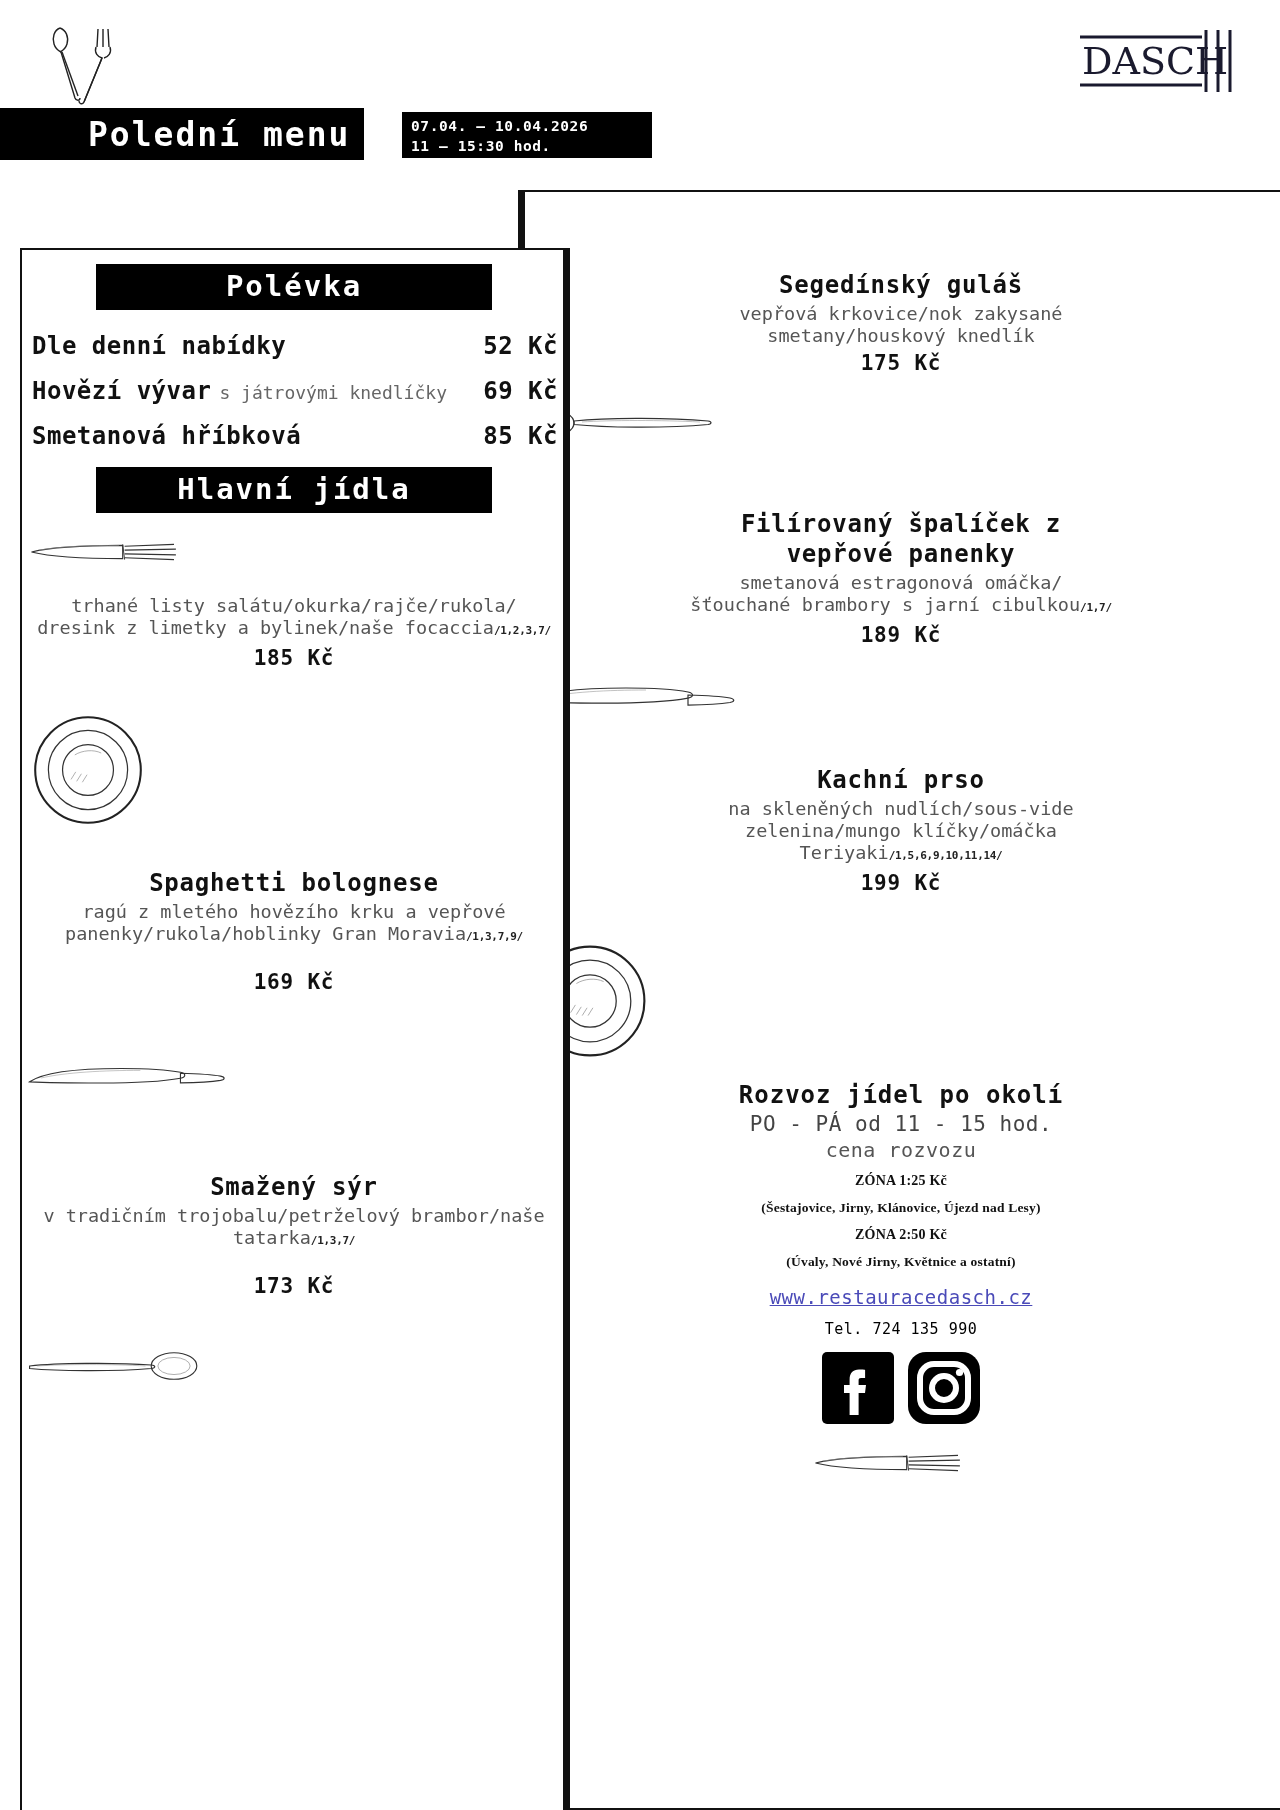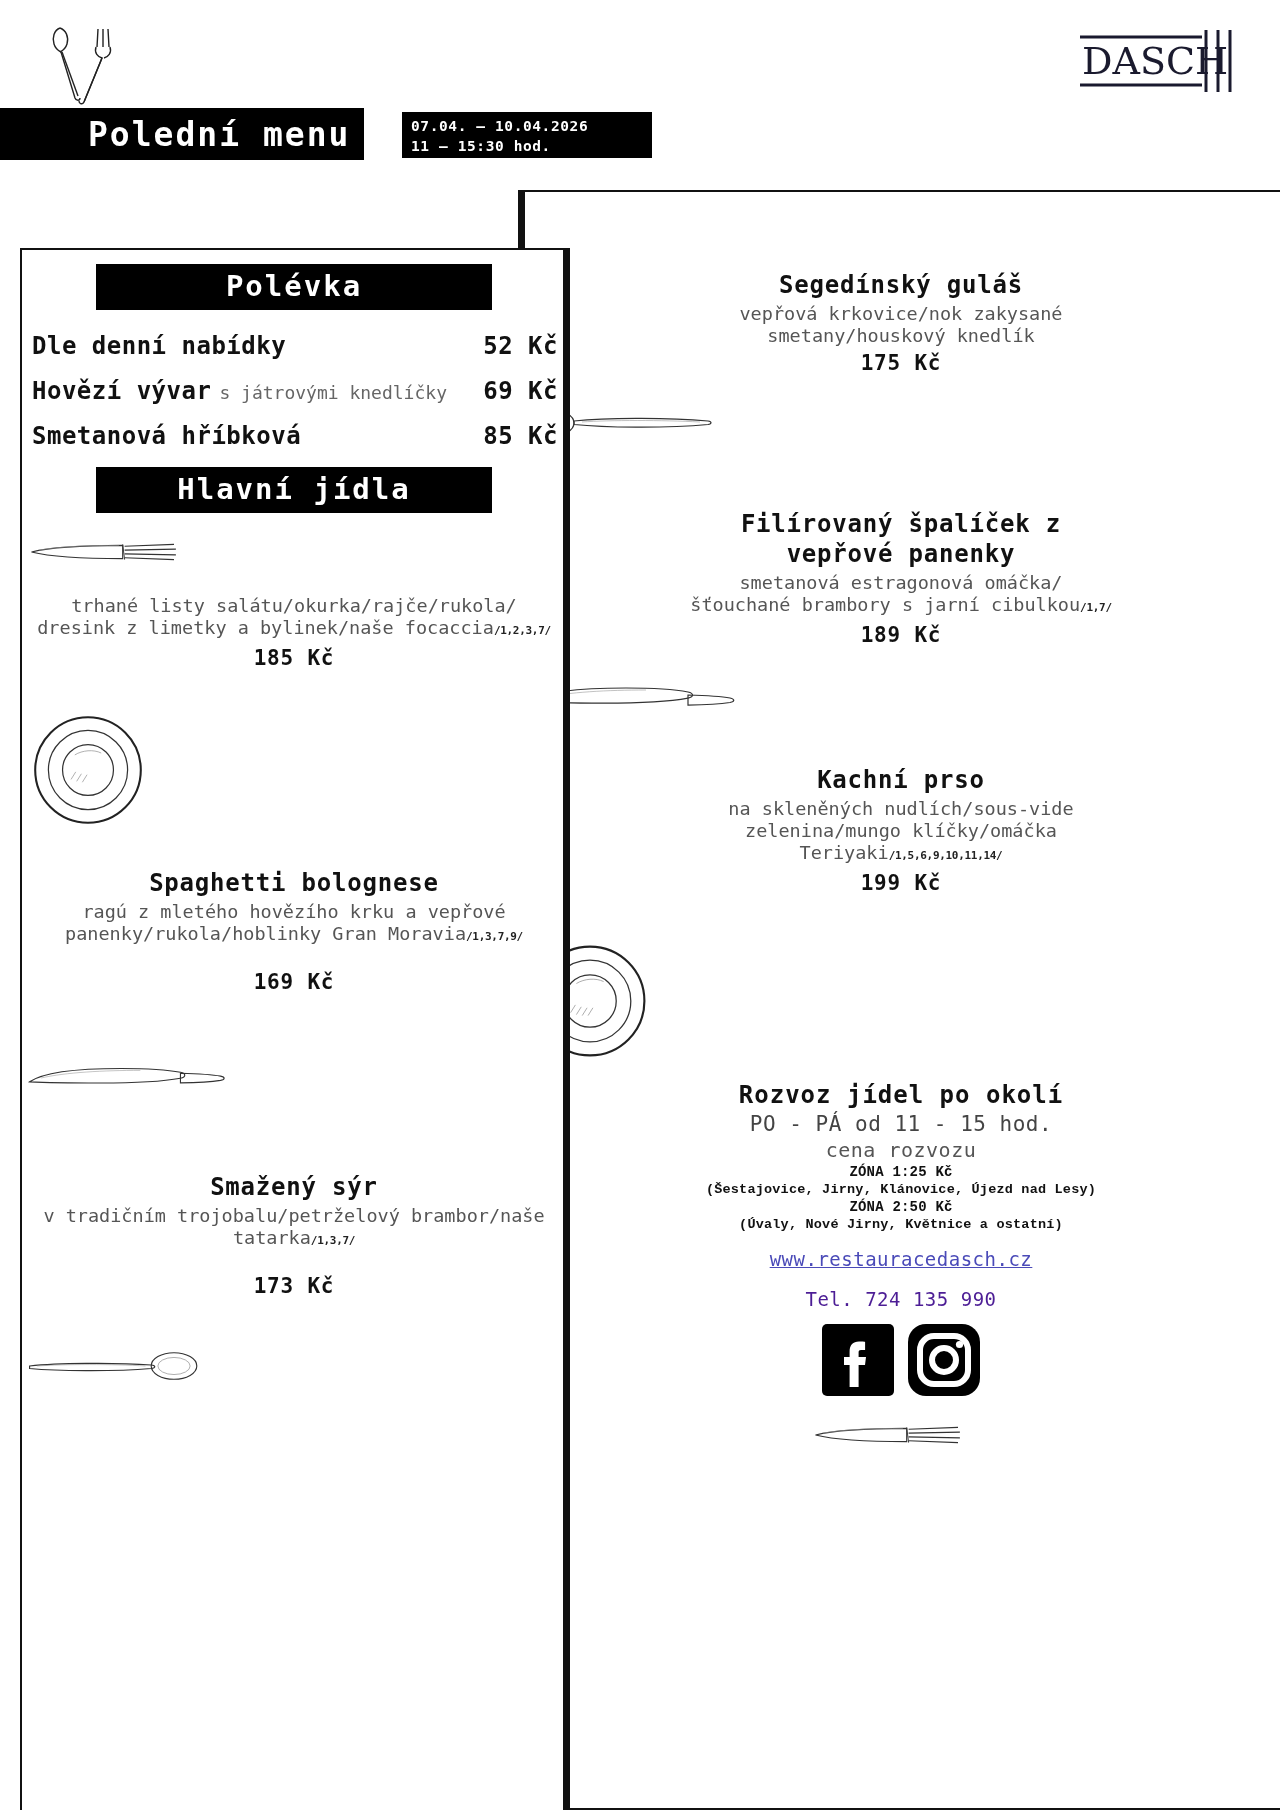--- a/index.html
+++ b/index.html
@@ -184,40 +184,40 @@
     margin-top: 3px;
     letter-spacing: .5px;
   }
   .delivery-cena {
     font-size: 20px;
     color: #555555;
     margin-top: 2px;
     letter-spacing: .5px;
   }
   .zone-line {
-    font-family: Liberation Mono, monospace;
+    font-family: Liberation Serif, serif;
     font-size: 14px;
     font-weight: bold;
-    margin-top: 2px;
+    margin-top: 11px;
     letter-spacing: .2px;
   }
   .zone-line.towns { font-size: 13.5px; }
 
   .web-link {
     display: inline-block;
     font-size: 19px;
     color: #4a4ab8;
     text-decoration: underline;
     margin-top: 16px;
     letter-spacing: .5px;
   }
   .phone {
-    font-size: 19px;
-    color: #4c1d95;
-    margin-top: 18px;
+    font-size: 15px;
+    color: #000000;
+    margin-top: 12px;
     letter-spacing: .5px;
   }
 
   .social {
     display: flex;
     justify-content: center;
     gap: 14px;
     margin-top: 14px;
   }
   .social-icon { width: 72px; height: 72px; display: block; }

